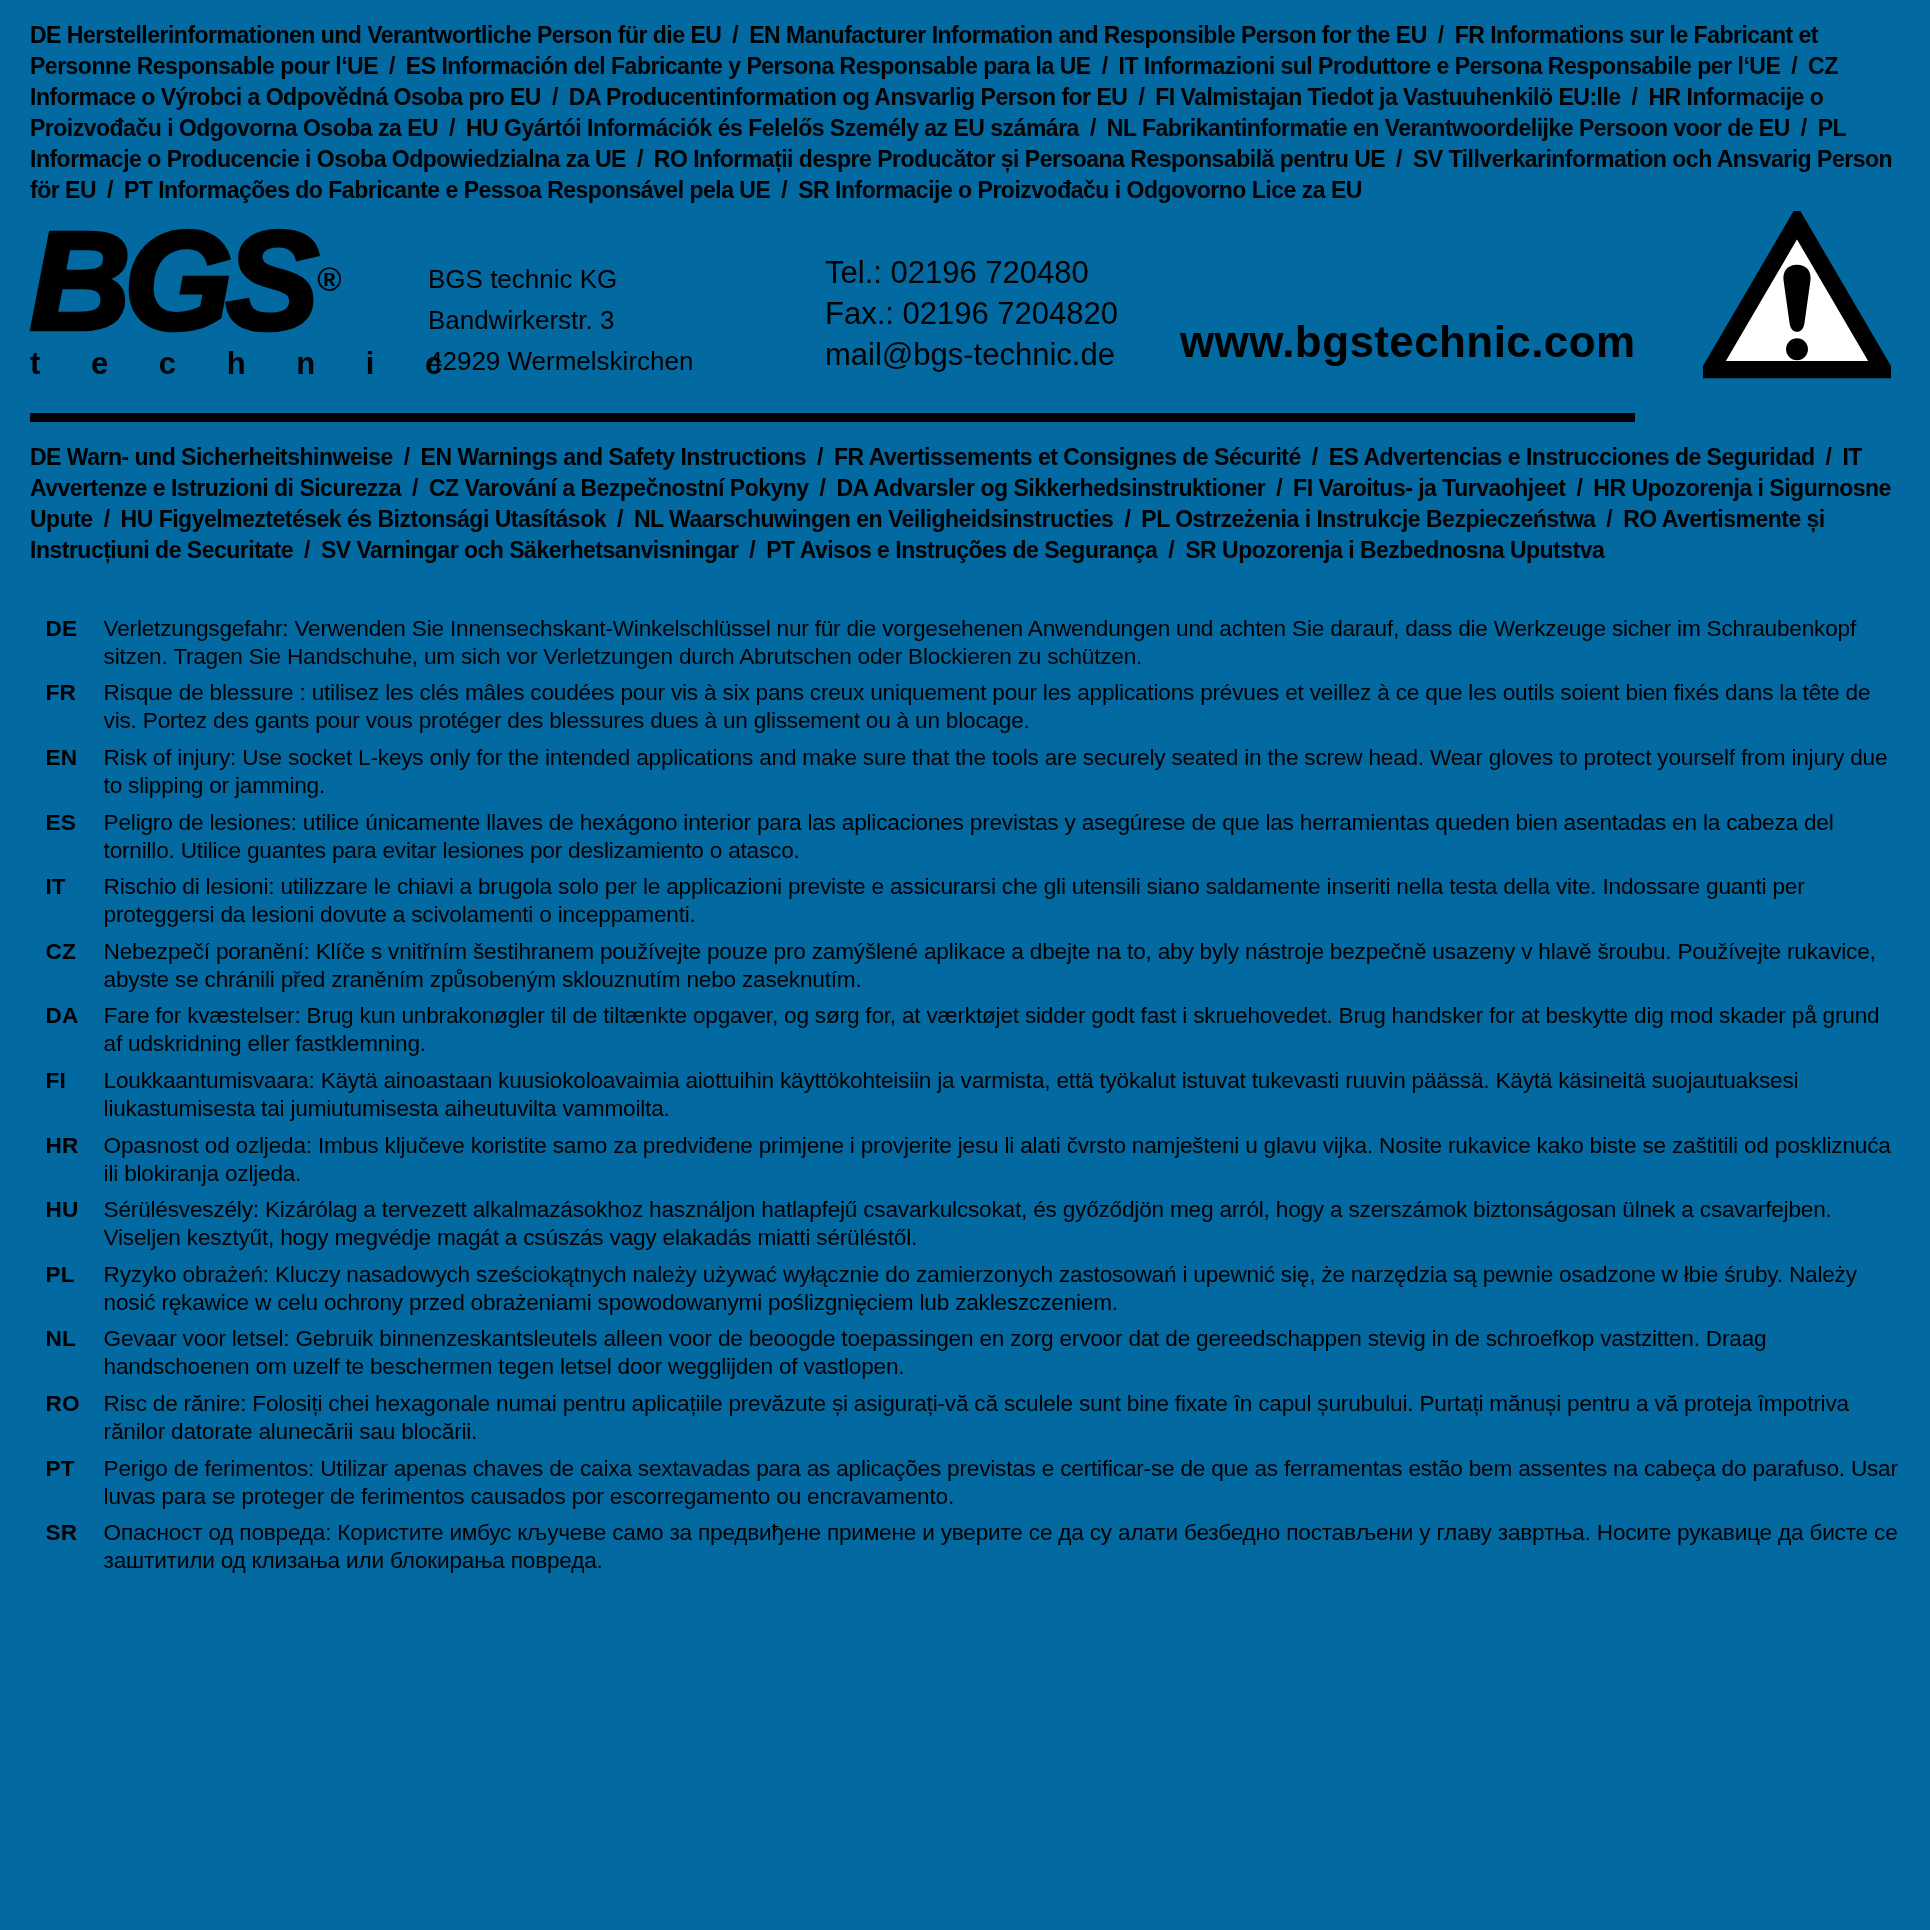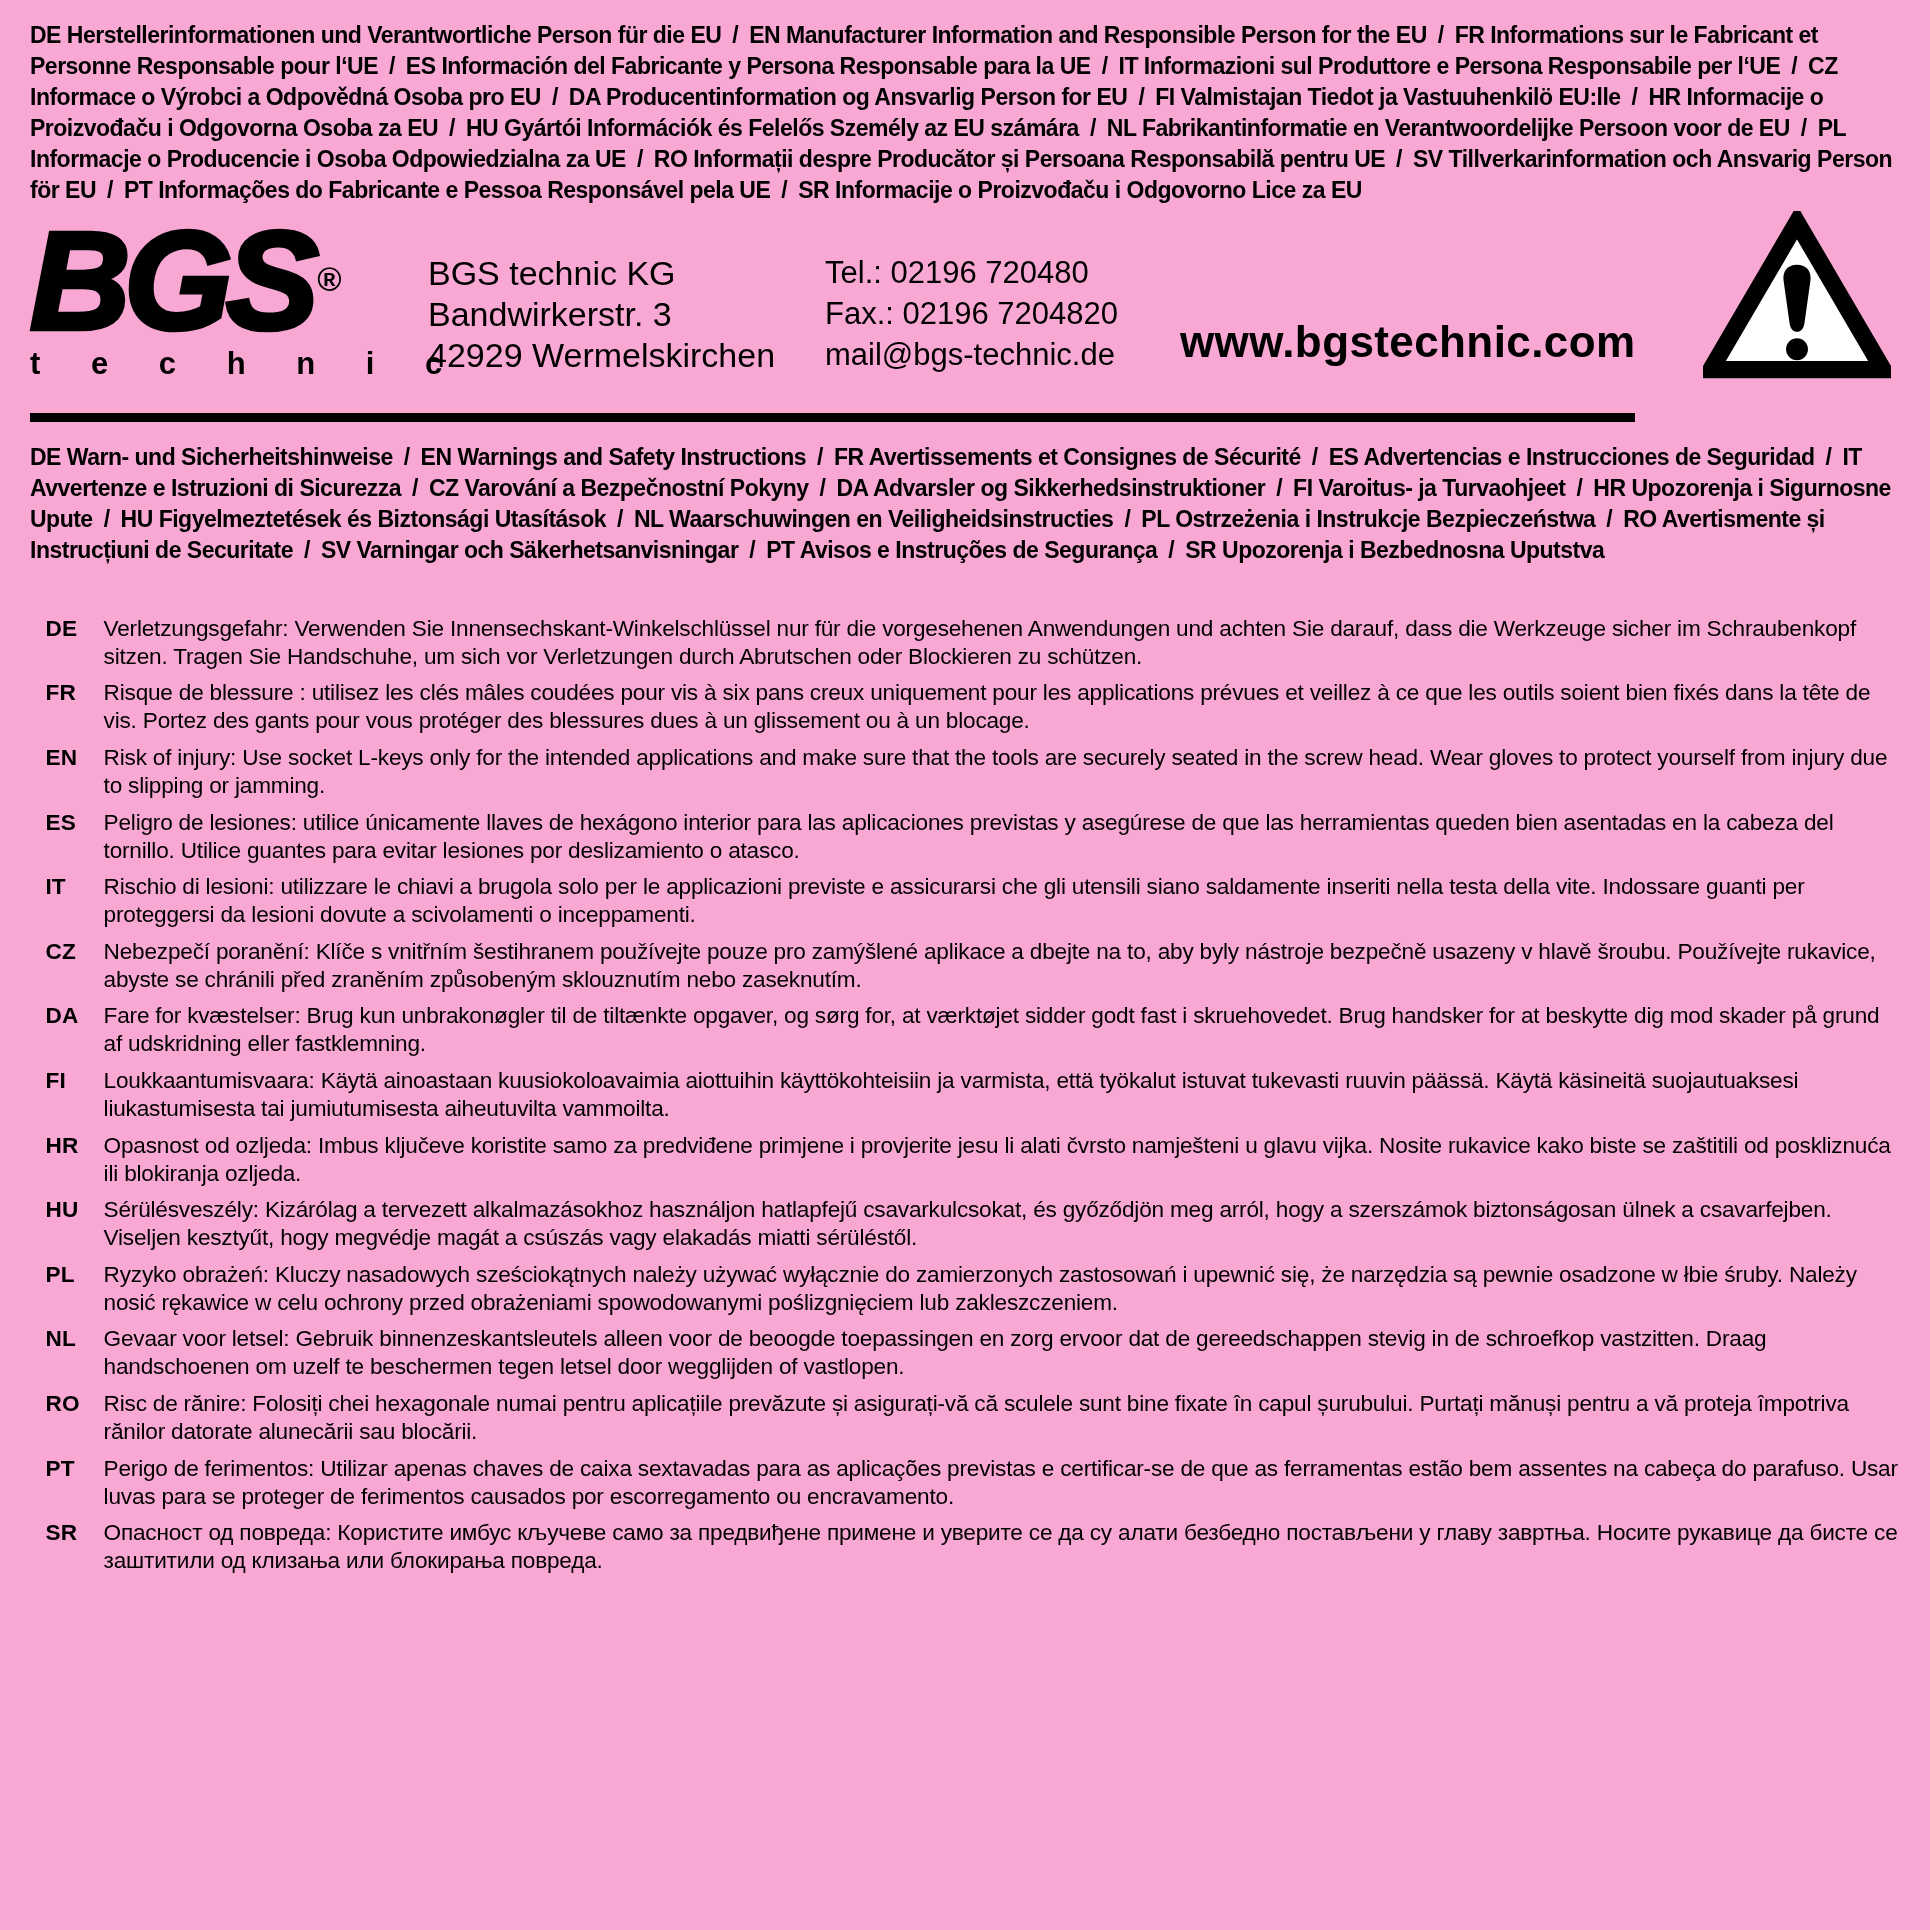--- a/index.html
+++ b/index.html
@@ -1,20 +1,20 @@
 <!DOCTYPE html>
 <html style="font-size:12.5px"><head>
 <meta charset="utf-8">
 <style>
   html, body { margin: 0; padding: 0; background: #ffffff; }
   .page {
     position: relative;
     width: 1930px;
     height: 1930px;
-    background: #f9a8d4;
+    background: #0369a1;
     color: #000000;
     font-family: "Liberation Sans", sans-serif;
     box-sizing: border-box;
     padding: 20px 30px 0 30px;
     overflow: hidden;
   }
   .hdr {
     margin: 0;
     font-weight: bold;
     font-size: 23px;
@@ -38,21 +38,21 @@
   }
   .logo-reg { font-size: 33px; line-height: 34px; margin-left: 4.7px; font-weight: bold; }
   .logo-technic {
     font-weight: bold;
     font-size: 31px;
     letter-spacing: 21px;
     margin-top: 7.8px;
     white-space: nowrap;
   }
 
-  .addr    { position: absolute; left: 398px;  top: 34px; font-size: 34px; line-height: 41px; }
+  .addr    { position: absolute; left: 398px;  top: 40px; font-size: 26px; line-height: 41px; }
   .contact { position: absolute; left: 795px; top: 33px; font-size: 31px; line-height: 41px; }
   .website { position: absolute; left: 1150px; top: 98px; font-size: 44px; font-weight: bold; letter-spacing: 0.4px; }
 
   .warn-triangle { position: absolute; right: 9.3px; top: -7.8px; width: 188px; height: 170px; }
 
   .rule { height: 8.6px; background: #000000; width: 1605px; margin-top: 4.7px; }
 
   .warn-list { margin-top: 49px; }
   .wrow { display: flex; margin-bottom: 8.6px; }
   .wlang {

